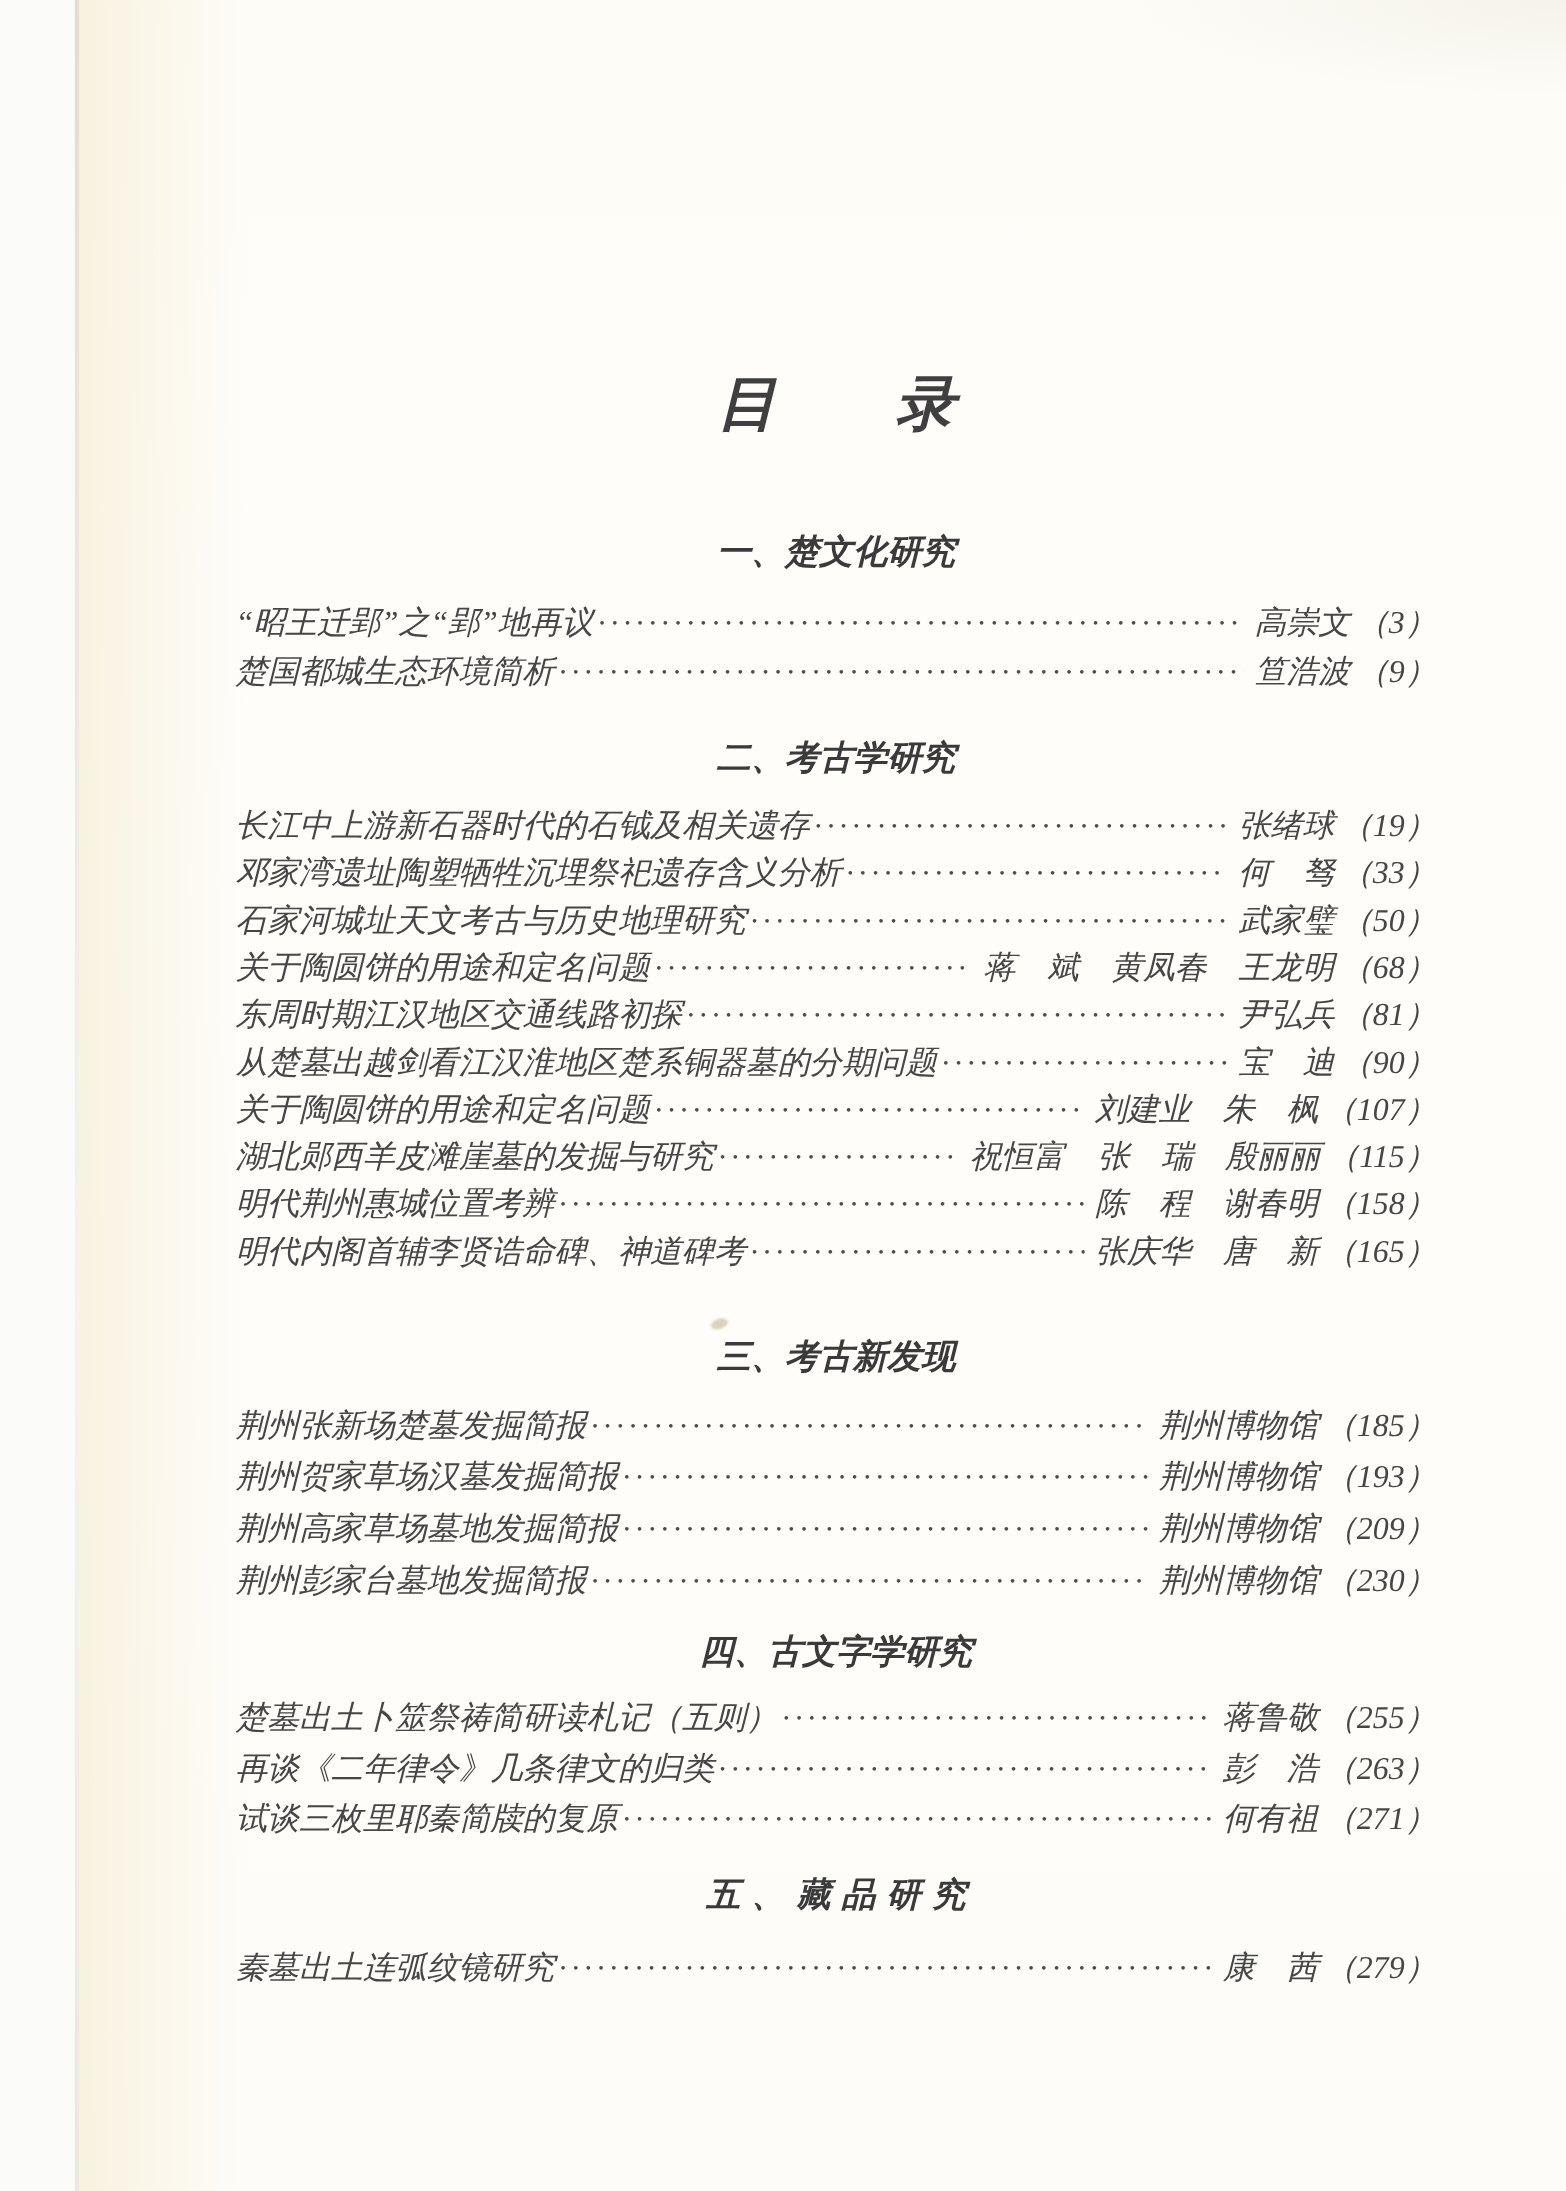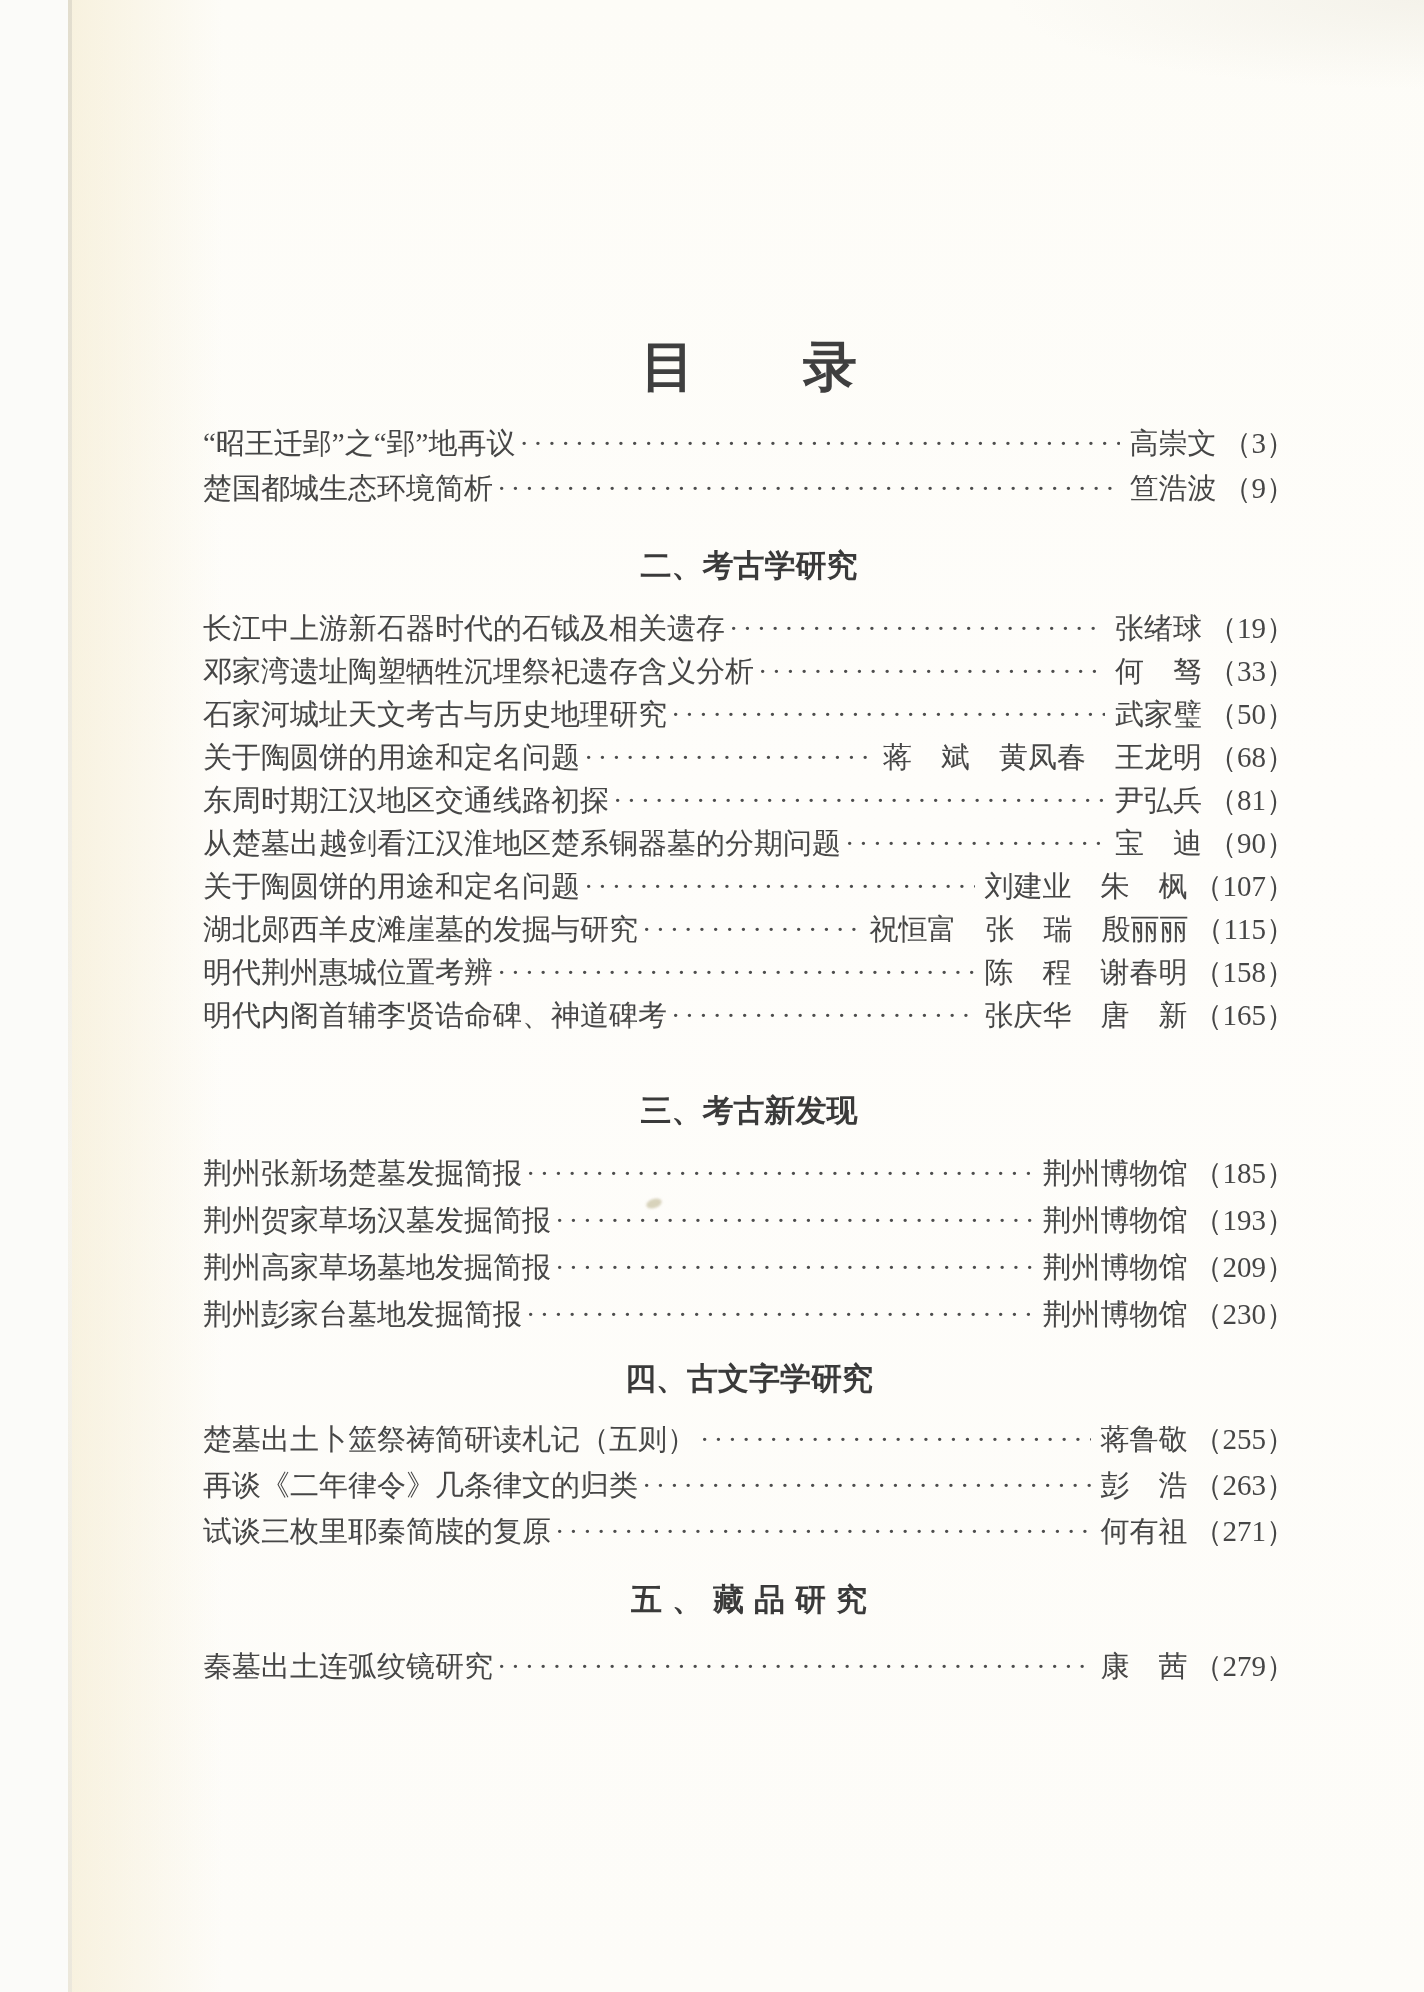--- a/index.html
+++ b/index.html
@@ -37,22 +37,23 @@
   .smudge {
     position: absolute; left: 646px; top: 1199px; width: 16px; height: 9px;
     border-radius: 50%;
     background: rgba(160,148,95,0.40);
     transform: rotate(-18deg);
     filter: blur(1px);
   }
 
   .content {
     position: absolute;
-    left: 203px; top: 0;
+    left: 214px; top: 0;
     width: 1092px;
+    font-style: italic;
   }
   .doc-title {
     margin: 340px 0 0 0;
     font-size: 54px;
     line-height: 1;
     font-weight: 700;
     color: #3f3f3f;
     text-align: center;
     white-space: pre;
   }
@@ -122,20 +123,21 @@
   <div class="edge-left-outer"></div>
   <div class="fold-line"></div>
   <div class="fold-band"></div>
   <div class="corner-shade"></div>
   <div class="smudge"></div>
 
   <div class="content">
     <h1 class="doc-title">目　　录</h1>
     <div id="sections">
   <section class="section">
+    <h2 class="heading">一、楚文化研究</h2>
     <div class="s-entries">
   <div class="entry">
     <span class="etitle">“昭王迁郢”之“郢”地再议</span>
     <span class="leader">
                 <span class="dots">······················································································································································</span>
               </span>
     <span class="eauthors">高崇文</span>
     <span class="epage">（3）</span>
   </div>
 

